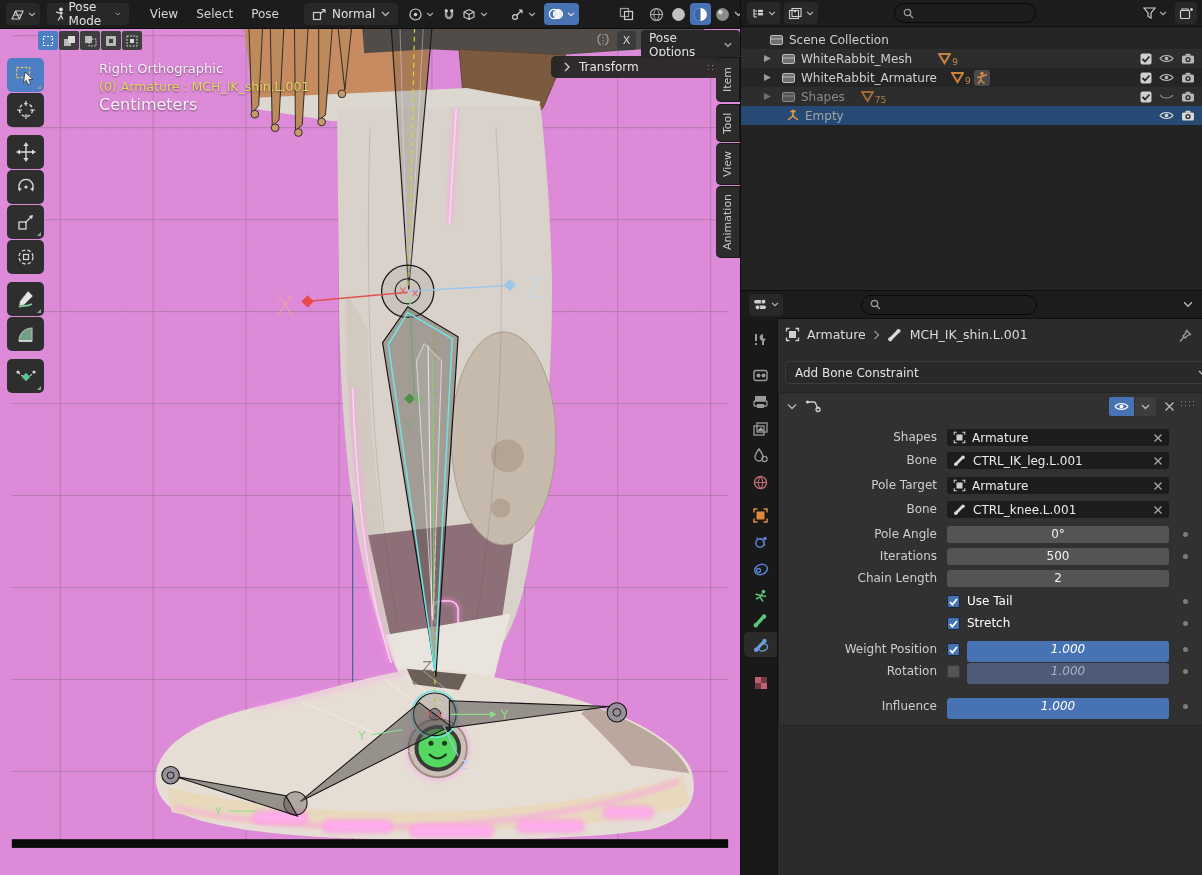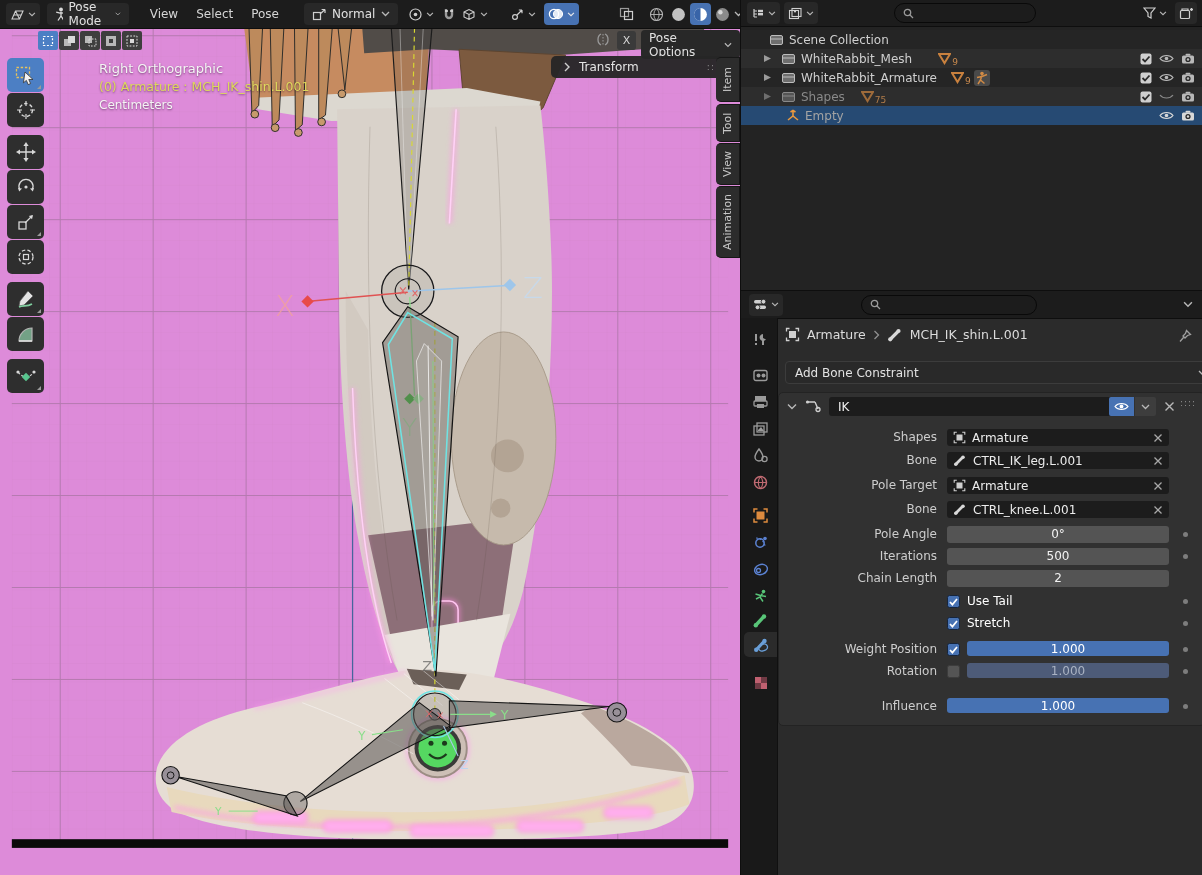--- a/index.html
+++ b/index.html
@@ -40,21 +40,21 @@
   #butterfly{position:absolute;left:594px;top:4px;}
   #transform-panel{position:absolute;left:551px;top:28px;width:160px;height:22px;background:rgba(38,38,38,.96);
                    border-radius:5px;display:flex;align-items:center;padding:0 12px;gap:8px;color:#e4e4e4;font-size:12px;}
   #transform-panel .grip{margin-left:auto;color:#8a8a8a;font-size:9px;letter-spacing:1px;}
   .side-tab{position:absolute;right:0;width:23px;background:#2c2c2c;border:1px solid #171717;border-right:none;
             border-radius:5px 0 0 5px;color:#c8c8c8;font-size:11px;display:flex;align-items:center;justify-content:center;
             writing-mode:vertical-rl;transform:rotate(180deg);transform-origin:center;border-radius:0 5px 5px 0;}
   #overlay-text{position:absolute;left:99px;top:32px;line-height:18px;text-shadow:0 1px 2px rgba(40,10,40,.55);}
   #overlay-text .l1{color:#f4f4f4;font-size:13px;}
   #overlay-text .l2{color:#ded95b;font-size:12.5px;}
-  #overlay-text .l3{color:#f4f4f4;font-size:12px;}
+  #overlay-text .l3{color:#f4f4f4;font-size:16px;}
   #toolbar{position:absolute;left:7px;top:30px;display:flex;flex-direction:column;gap:1px;}
   .tool{width:37px;height:34px;background:#2e2e2e;border-radius:5px;display:flex;align-items:center;justify-content:center;position:relative;}
   .tool.active{background:#4c7fc4;}
   .tool.gap{margin-top:7px;}
   .tool .corner{position:absolute;right:3px;bottom:3px;width:0;height:0;border-left:4px solid transparent;border-bottom:4px solid #9a9a9a;}
   
   #properties{left:740px;top:290px;width:462px;height:585px;background:#2b2b2b;border-left:1px solid #0e0e0e;border-top:1px solid #0e0e0e;}
   #properties .hdr{position:absolute;left:0;top:0;width:462px;height:27px;background:#1c1c1c;border-bottom:1px solid #0e0e0e;}
   #prop-tabs{position:absolute;left:0;top:27px;width:36px;height:558px;background:#191919;border-right:1px solid #101010;}
   .ptab{position:absolute;left:3px;width:33px;height:25px;display:flex;align-items:center;justify-content:center;}
@@ -64,21 +64,21 @@
                   border-radius:4px;display:flex;align-items:center;padding:0 9px;color:#e2e2e2;font-size:12px;}
   #ik-panel{position:absolute;left:37px;top:101px;width:425px;height:332px;background:#313131;border:1px solid #232323;border-radius:5px;}
   .ik-hdr{position:absolute;left:0;top:0;width:100%;height:26px;display:flex;align-items:center;}
   .name-field{position:absolute;left:50px;top:4px;width:278px;height:19px;background:#1c1c1c;border-radius:3px 0 0 3px;
               display:flex;align-items:center;padding:0 9px;color:#efefef;}
   .sq-btn{position:absolute;top:4px;height:19px;display:flex;align-items:center;justify-content:center;}
   .f-label{position:absolute;left:0;width:158px;text-align:right;color:#cdcdcd;font-size:12px;line-height:17px;}
   .f-dark{position:absolute;left:168px;width:222px;height:17px;background:#1c1c1c;border-radius:3px;display:flex;align-items:center;gap:6px;padding:0 6px;box-sizing:border-box;color:#ececec;}
   .f-dark .x{margin-left:auto;}
   .f-val{position:absolute;left:168px;width:222px;height:17px;background:#545454;border-radius:3px;text-align:center;line-height:17px;color:#f2f2f2;box-sizing:border-box;}
-  .f-slider{position:absolute;left:188px;width:202px;height:15px;background:#4772b3;border-radius:3px;text-align:center;line-height:17px;color:#fff;}
+  .f-slider{position:absolute;left:188px;width:202px;height:21px;background:#4772b3;border-radius:3px;text-align:center;line-height:17px;color:#fff;font-style:italic;}
   .f-slider.muted{background:#4d5b78;color:#a9b2c2;}
   .f-slider.full{left:168px;width:222px;}
   .cbx{position:absolute;width:13px;height:13px;border-radius:2.5px;background:#4772b3;border:1px solid #16253d;box-sizing:border-box;display:flex;align-items:center;justify-content:center;}
   .cbx.off{background:#545454;border-color:#3c3c3c;}
   .cb-lab{position:absolute;color:#ffffff;font-size:12px;}
   .deco{position:absolute;left:404px;width:5px;height:5px;border-radius:50%;background:#7d7d7d;}
 </style>
 </head>
 <body>
 
@@ -792,23 +792,20 @@
     <div id="ik-panel">
       <div class="ik-hdr">
         <svg style="margin-left:8px" width="10" height="7">
             <path d="M1 1.5 l4 4 4-4" stroke="#b8b8b8" fill="none" stroke-width="1.4"></path>
           </svg>
         <svg style="margin-left:8px" width="16" height="14">
             <path d="M2 3 h8 M10 3 L13 10" stroke="#cfcfcf" stroke-width="1.4" fill="none"></path>
             <circle cx="2.5" cy="3" r="1.6" fill="#cfcfcf"></circle>
             <circle cx="13" cy="10.5" r="2" fill="none" stroke="#cfcfcf" stroke-width="1.3"></circle>
           </svg>
-        <div class="name-field">
-            <span>IK</span>
-          </div>
         <div class="sq-btn" style="left:330px;width:25px;background:#4772b3;border-radius:2px 0 0 2px">
           <svg width="15" height="11">
               <path d="M1 5.5 C4 1.5 11 1.5 14 5.5 C11 9.5 4 9.5 1 5.5 Z" fill="none" stroke="#fff" stroke-width="1.2"></path>
               <circle cx="7.5" cy="5.5" r="1.9" fill="#fff"></circle>
             </svg>
         </div>
         <div class="sq-btn" style="left:356px;width:21px;background:#3d3d3d;border-radius:0 2px 2px 0">
           <svg class="chev" width="9" height="6" viewBox="0 0 9 6">
               <path d="M1 1l3.5 3.5L8 1" stroke="#b8b8b8" fill="none" stroke-width="1.3"></path>
             </svg>

